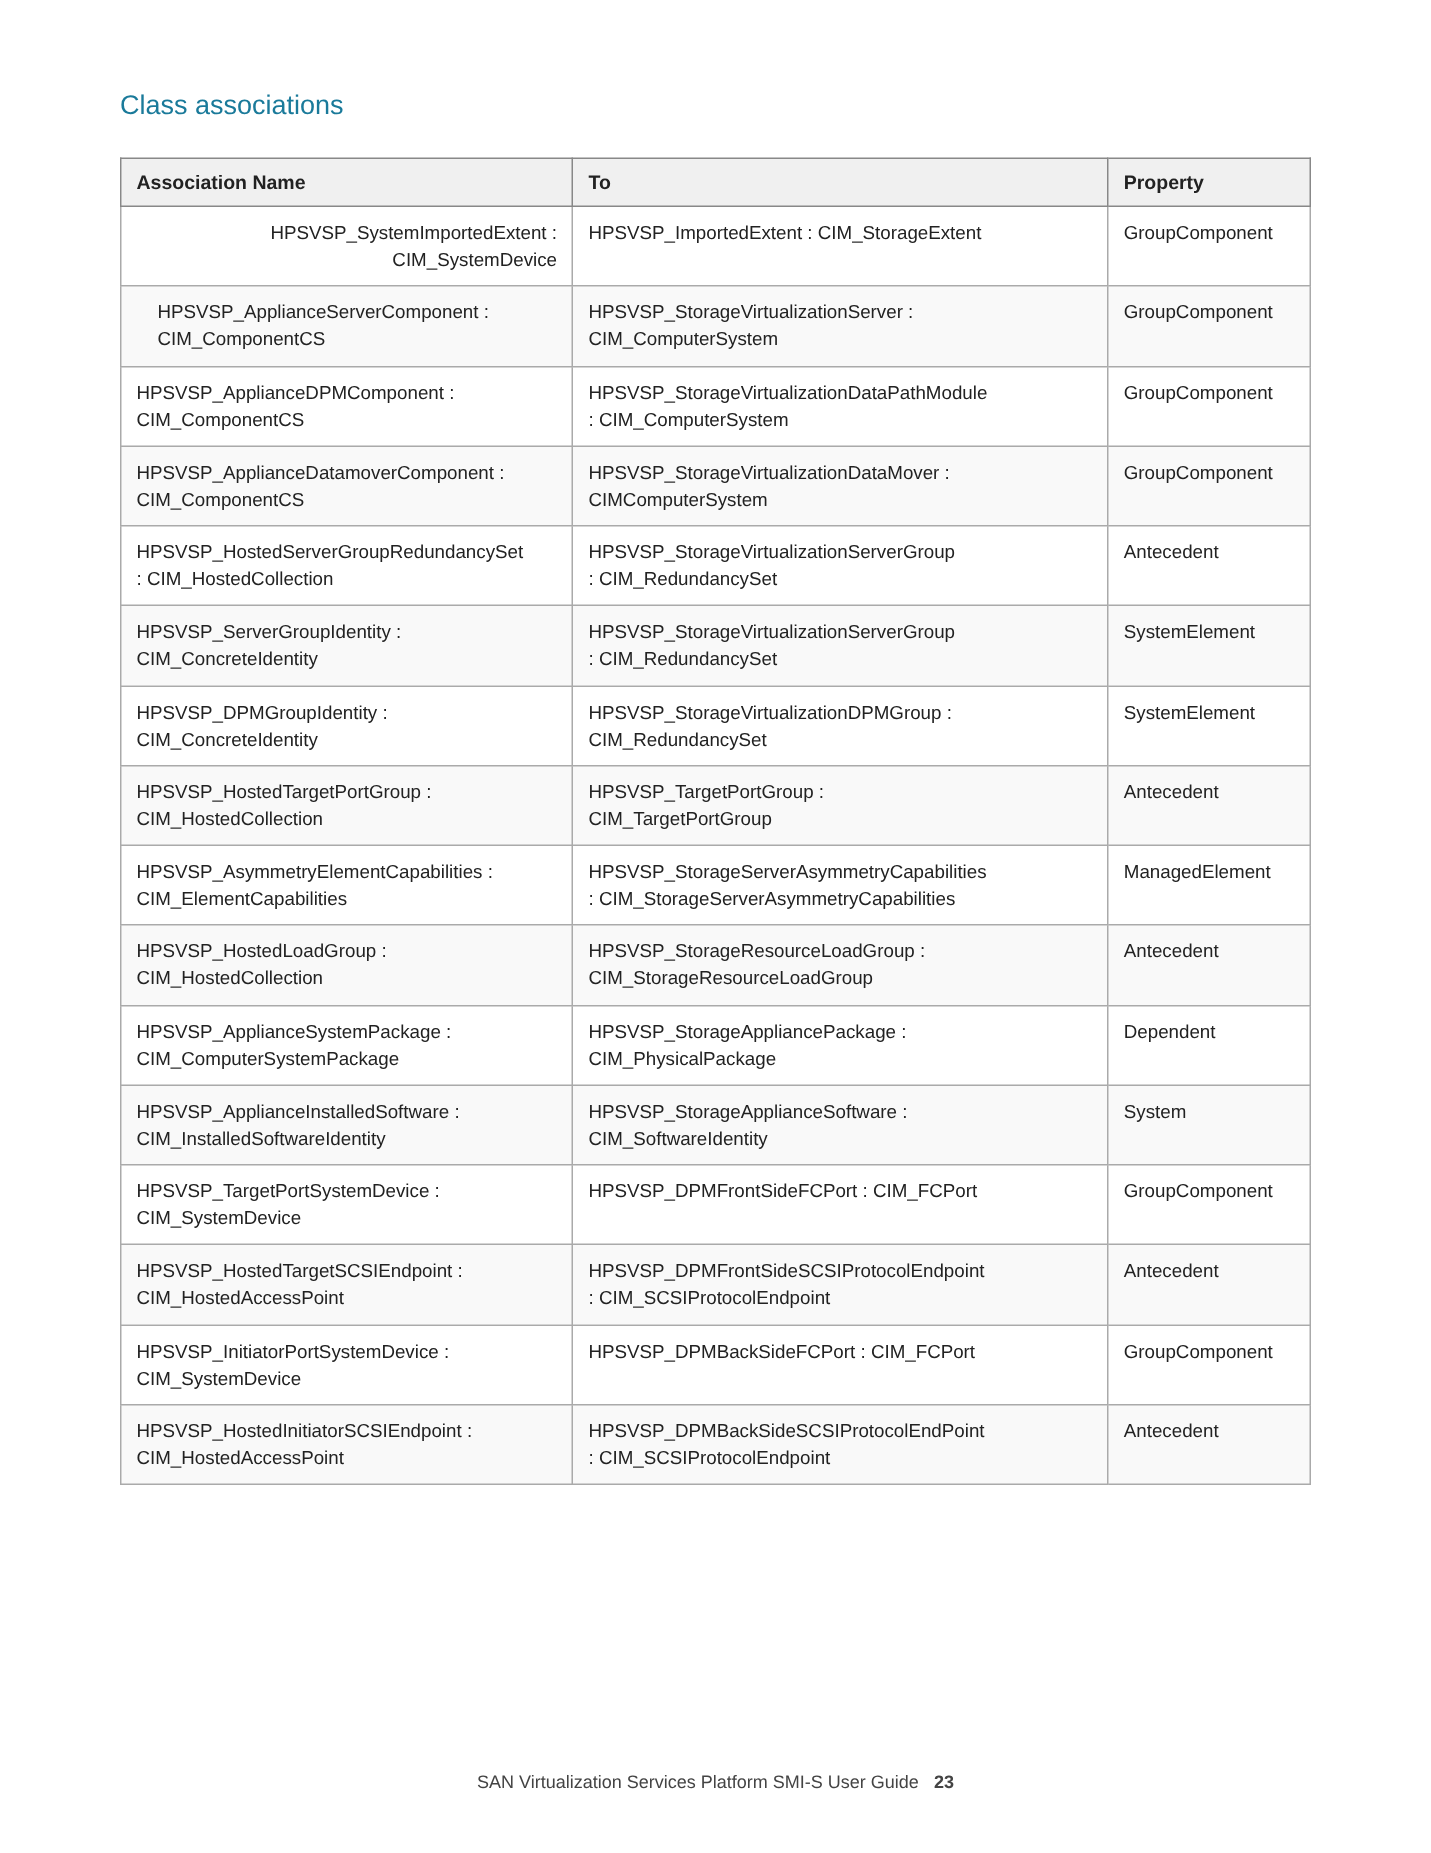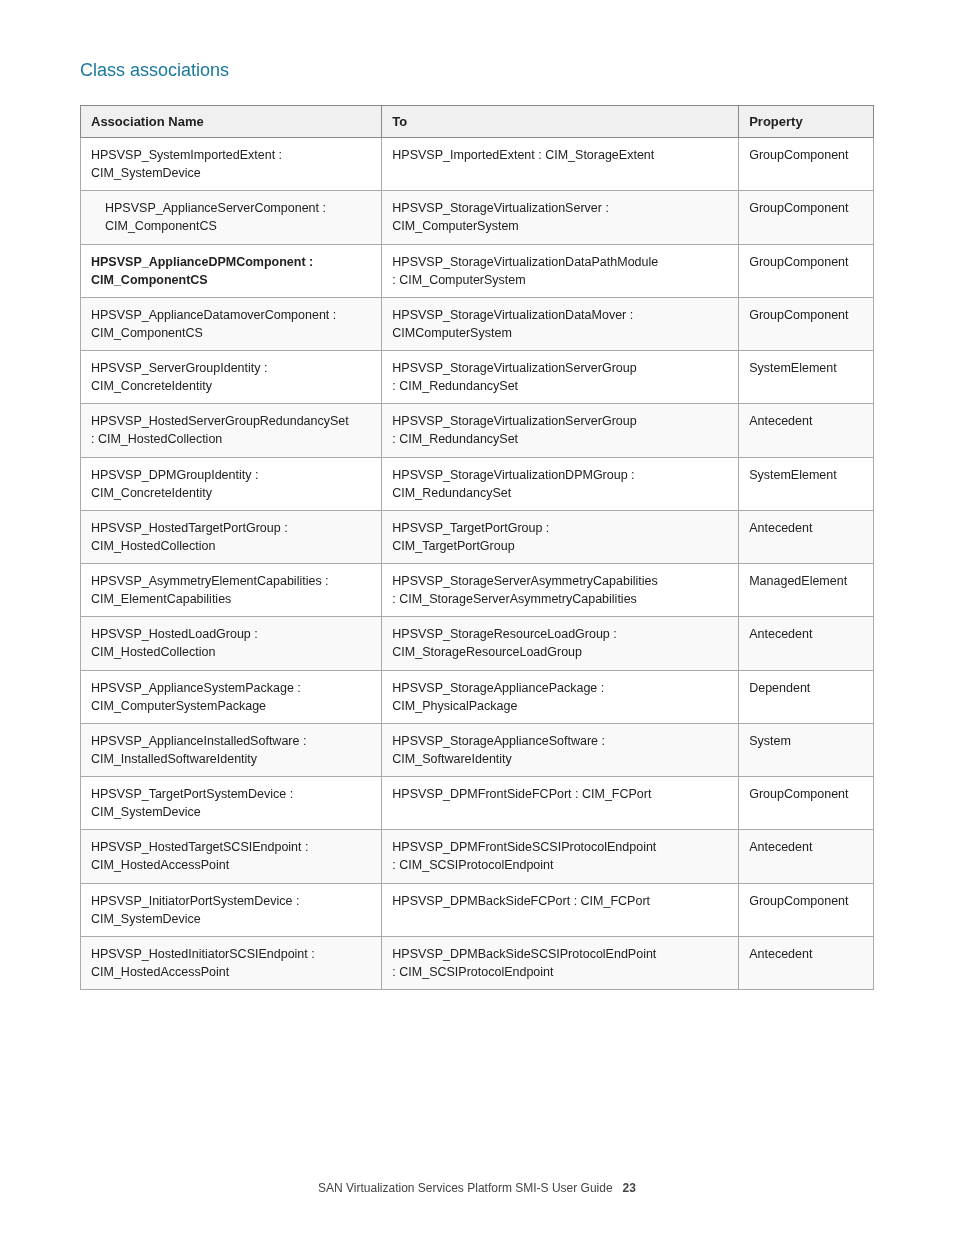--- a/index.html
+++ b/index.html
@@ -87,61 +87,61 @@
   <table class="assoc-table">
     <thead>
       <tr>
         <th class="col-name">Association Name</th>
         <th class="col-to">To</th>
         <th class="col-prop">Property</th>
       </tr>
     </thead>
     <tbody id="table-body">
     <tr>
-          <td style="white-space: pre-wrap;">HPSVSP_SystemImportedExtent :
+          <td style="white-space: pre-wrap; text-align: right;">HPSVSP_SystemImportedExtent :
 CIM_SystemDevice</td>
           <td style="white-space: pre-wrap;">HPSVSP_ImportedExtent : CIM_StorageExtent</td>
           <td>GroupComponent</td>
         </tr>
         <tr>
           <td style="white-space: pre-wrap; padding-left: 24px;">HPSVSP_ApplianceServerComponent :
 CIM_ComponentCS</td>
           <td style="white-space: pre-wrap;">HPSVSP_StorageVirtualizationServer :
 CIM_ComputerSystem</td>
           <td>GroupComponent</td>
         </tr>
         <tr>
-          <td style="white-space: pre-wrap; font-weight: bold;">HPSVSP_ApplianceDPMComponent :
+          <td style="white-space: pre-wrap;">HPSVSP_ApplianceDPMComponent :
 CIM_ComponentCS</td>
           <td style="white-space: pre-wrap;">HPSVSP_StorageVirtualizationDataPathModule
 : CIM_ComputerSystem</td>
           <td>GroupComponent</td>
         </tr>
         <tr>
           <td style="white-space: pre-wrap;">HPSVSP_ApplianceDatamoverComponent :
 CIM_ComponentCS</td>
           <td style="white-space: pre-wrap;">HPSVSP_StorageVirtualizationDataMover :
 CIMComputerSystem</td>
           <td>GroupComponent</td>
+        </tr>
+        <tr>
+          <td style="white-space: pre-wrap;">HPSVSP_HostedServerGroupRedundancySet
+: CIM_HostedCollection</td>
+          <td style="white-space: pre-wrap;">HPSVSP_StorageVirtualizationServerGroup
+: CIM_RedundancySet</td>
+          <td>Antecedent</td>
         </tr>
         <tr>
           <td style="white-space: pre-wrap;">HPSVSP_ServerGroupIdentity :
 CIM_ConcreteIdentity</td>
           <td style="white-space: pre-wrap;">HPSVSP_StorageVirtualizationServerGroup
 : CIM_RedundancySet</td>
           <td>SystemElement</td>
         </tr>
         <tr>
-          <td style="white-space: pre-wrap;">HPSVSP_HostedServerGroupRedundancySet
-: CIM_HostedCollection</td>
-          <td style="white-space: pre-wrap;">HPSVSP_StorageVirtualizationServerGroup
-: CIM_RedundancySet</td>
-          <td>Antecedent</td>
-        </tr>
-        <tr>
           <td style="white-space: pre-wrap;">HPSVSP_DPMGroupIdentity :
 CIM_ConcreteIdentity</td>
           <td style="white-space: pre-wrap;">HPSVSP_StorageVirtualizationDPMGroup :
 CIM_RedundancySet</td>
           <td>SystemElement</td>
         </tr>
         <tr>
           <td style="white-space: pre-wrap;">HPSVSP_HostedTargetPortGroup :
 CIM_HostedCollection</td>
           <td style="white-space: pre-wrap;">HPSVSP_TargetPortGroup :

